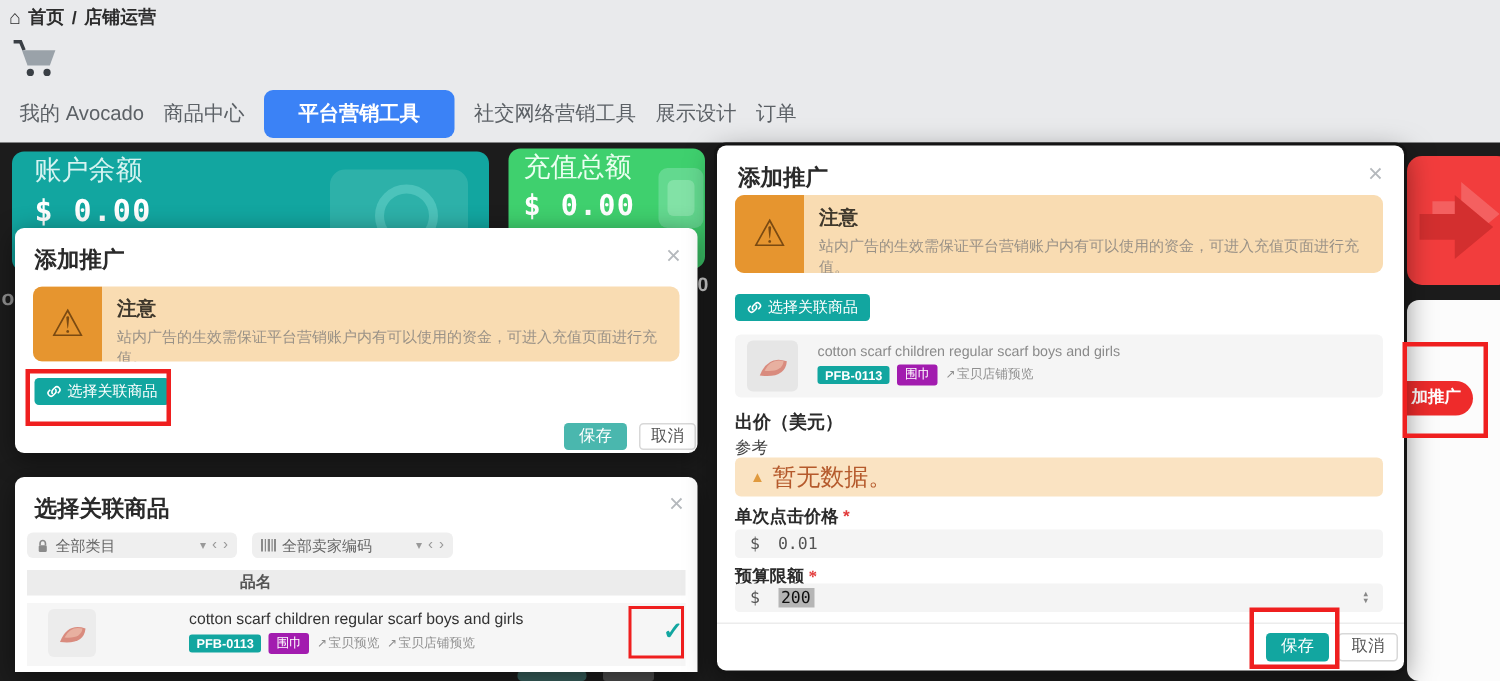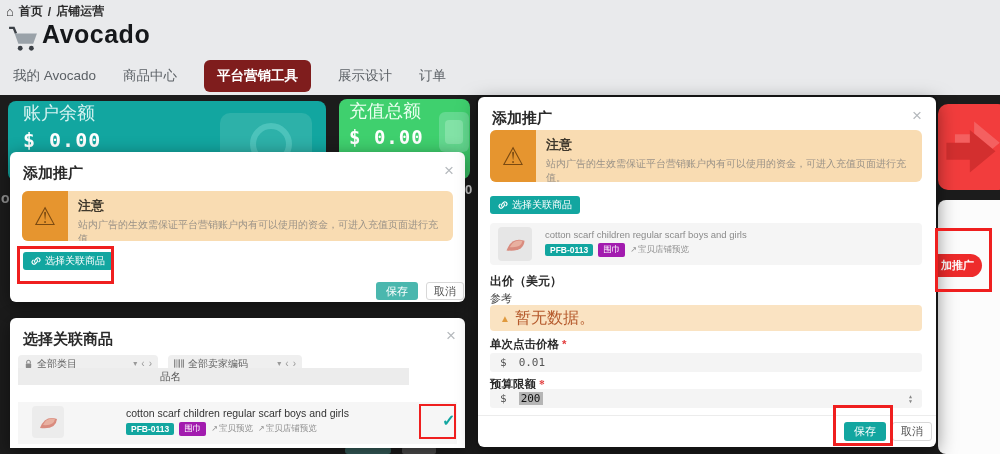--- a/index.html
+++ b/index.html
@@ -4,23 +4,23 @@
 <style>
   * { margin:0; padding:0; box-sizing:border-box; }
   body { background:#cfd2d6; font-family:"Liberation Sans", sans-serif; }
   #screen { position:relative; width:1000px; height:454px; background:#e9eaec; overflow:hidden; font-family:"Liberation Sans", sans-serif; }
   .abs { position:absolute; }
 
   
   .breadcrumb { left:6px; top:3px; font-size:12px; color:#2c2c2c; display:flex; gap:5px; align-items:center; font-weight:bold; }
   .home-glyph { font-size:13px; }
   .app-title { left:42px; top:20px; font-size:25px; font-weight:800; color:#15171a; letter-spacing:.5px; }
-  .tabs { left:13px; top:60px; display:flex; gap:27px; align-items:center; height:32px; }
+  .tabs { left:13px; top:60px; display:flex; gap:13px; align-items:center; height:32px; }
   .tab { font-size:13.5px; color:#5c6166; cursor:pointer; white-space:nowrap; }
-  .tab.active { background:#7f1d1d; color:#fff; padding:7px 13px; border-radius:6px; font-weight:bold; }
+  .tab.active { background:#3b82f6; color:#fff; padding:7px 23px; border-radius:6px; font-weight:bold; }
 
   
   .overlay { left:0; top:95px; width:1000px; height:359px; background:#1c1c1c; }
   .frag { position:absolute; font-weight:bold; color:rgba(255,255,255,.85); }
 
   
   .card { border-radius:8px; color:#fff; }
   .card-label { position:absolute; left:15px; top:0; font-size:18px; }
   .card-value { position:absolute; left:15px; top:27px; font-size:20px; font-weight:bold; font-family:"DejaVu Sans Mono", monospace; letter-spacing:1px; }
   .money-icon { position:absolute; left:212px; top:12px; width:92px; height:50px; background:#2db1a9; border-radius:10px; }
@@ -93,26 +93,26 @@
     <span>/</span>
     <span>店铺运营</span>
   </div>
 
   <svg class="abs" style="left:8px; top:26px;" width="30" height="26" viewBox="0 0 32 28">
     <path d="M1 2 h5 l2.5 6" fill="none" stroke="#3a3f45" stroke-width="2.5"></path>
     <path d="M7 8 h24 l-4 11 h-16 z" fill="#9aa2a9"></path>
     <circle cx="13" cy="24" r="2.6" fill="#3a3f45"></circle>
     <circle cx="25" cy="24" r="2.6" fill="#3a3f45"></circle>
   </svg>
-  <div class="abs app-title">Avocado</div>
 
   <div class="abs tabs">
     <div class="tab">我的 Avocado</div>
     <div class="tab">商品中心</div>
     <div class="tab active">平台营销工具</div>
+    <div class="tab">社交网络营销工具</div>
     <div class="tab">展示设计</div>
     <div class="tab">订单</div>
   </div>
 
   <div class="abs overlay">
     <span class="frag" style="left:465px; top:87px; font-size:13px;">0</span>
     <span class="frag" style="left:1px; top:95px; font-size:14px; opacity:.6;">o</span>
     <div style="position:absolute; left:345px; top:352px; width:46px; height:7px; background:rgba(77,150,143,.55); border-radius:3px;"></div>
     <div style="position:absolute; left:402px; top:352px; width:34px; height:7px; background:rgba(255,255,255,.22); border-radius:2px;"></div>
   </div>
@@ -184,21 +184,21 @@
           <rect x="8.4" y="0" width="1" height="10" fill="#8a8a8a"></rect>
         <rect x="10.4" y="0" width="1.6" height="10" fill="#8a8a8a"></rect>
       </svg>
       <span>全部卖家编码</span>
       <span class="spacer"></span>
       <span class="caret">▾</span>
       <span class="pg">‹</span>
       <span class="pg">›</span>
     </div>
 
-    <div class="thead" style="left:8px; top:50px; width:391px; height:17px;">
+    <div class="thead" style="left:8px; top:62px; width:439px; height:17px;font-weight:bold;">
       <span style="margin-left:142px;">品名</span>
     </div>
 
     <div class="prow" style="left:8px; top:84px; width:439px; height:42px;">
       <div class="thumb" style="position:absolute; left:14px; top:4px; width:32px; height:32px;">
         <svg width="32" height="32" viewBox="0 0 32 32">
             <path d="M8 22 q5-13 17-9 q-1 11-17 9" fill="#d98b7e"></path>
             <path d="M11 19 q4-8 12-6 q-1 7-12 6" fill="#e8b0a0"></path>
           </svg>
       </div>

